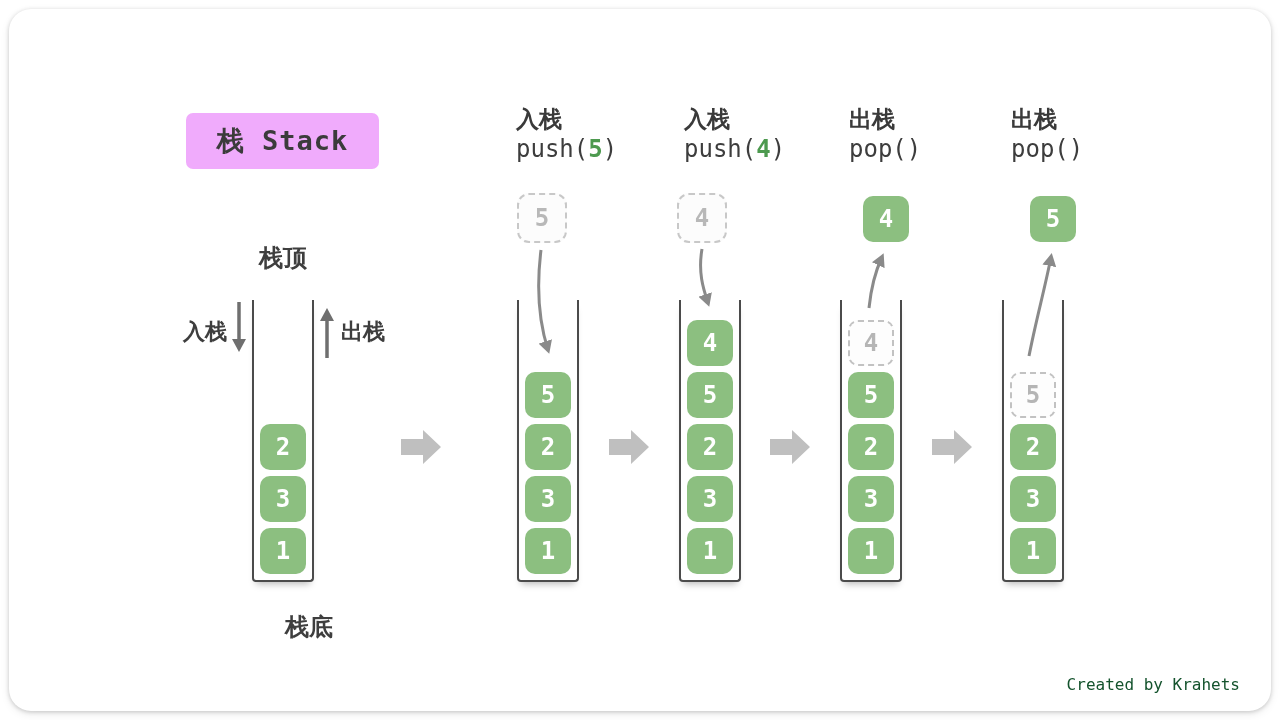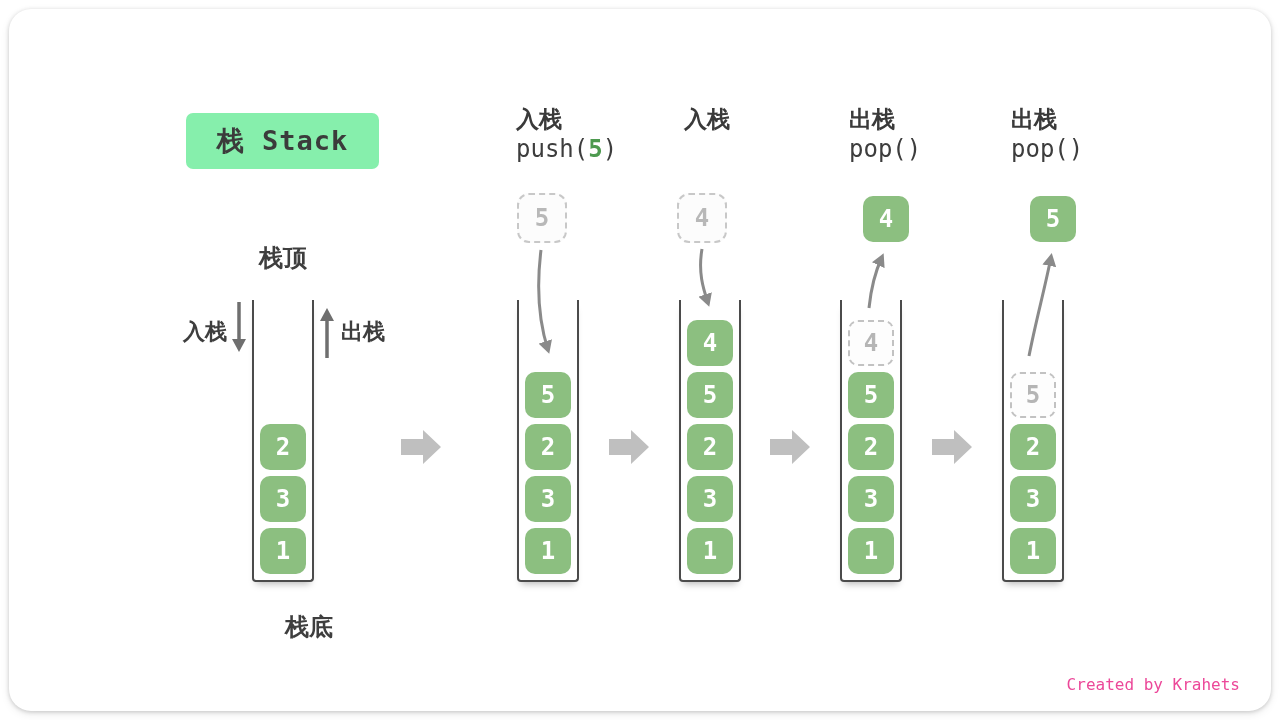--- a/index.html
+++ b/index.html
@@ -7,21 +7,21 @@
     font-family: "Liberation Sans", sans-serif; }
 
   .canvas { position: absolute; left: 0; top: 0; width: 1280px; height: 720px; }
 
   .card { position: absolute; left: 9px; top: 9px; width: 1262px; height: 702px;
     background: #ffffff; border-radius: 22px;
     box-shadow: 0 1px 4px rgba(0,0,0,0.18), 0 3px 10px rgba(0,0,0,0.08); }
 
   
   .title-chip { position: absolute; left: 186px; top: 113px; width: 193px; height: 56px;
-    background: #86efac; border-radius: 7px; display: flex; align-items: center; justify-content: center;
+    background: #f0abfc; border-radius: 7px; display: flex; align-items: center; justify-content: center;
     font-family: "DejaVu Sans Mono", monospace; font-weight: bold; font-size: 27px; color: #3b3b3b;
     letter-spacing: 1px; }
 
   
   .op-header { position: absolute; top: 104px; width: 160px; }
   .op-name { font-size: 23px; font-weight: 600; color: #3a3a3a; line-height: 30px; }
   .op-code { margin-top: 0; font-family: "DejaVu Sans Mono", monospace; font-size: 24px;
     color: #3d3d3d; line-height: 30px; white-space: nowrap; }
   .op-code .arg { color: #4d9a4f; font-weight: bold; }
 
@@ -60,36 +60,37 @@
   .sy0 { top: 528px; } .sy1 { top: 476px; } .sy2 { top: 424px; } .sy3 { top: 372px; } .sy4 { top: 320px; }
 
   .hx1 { left: 516px; } .hx2 { left: 684px; } .hx3 { left: 849px; } .hx4 { left: 1011px; }
 
   svg.overlay { position: absolute; left: 0; top: 0; width: 1280px; height: 720px; pointer-events: none; }
 
   .block-arrow { position: absolute; top: 430px; width: 40px; height: 34px; }
   .ba1 { left: 401px; } .ba2 { left: 609px; } .ba3 { left: 770px; } .ba4 { left: 932px; }
 
   .watermark { position: absolute; right: 40px; top: 675px;
-    font-family: "DejaVu Sans Mono", monospace; font-size: 16px; color: #ec4899; }
+    font-family: "DejaVu Sans Mono", monospace; font-size: 16px; color: #14532d; }
 </style>
 </head>
 <body>
 
 <div class="canvas">
   <div class="card"></div>
 
   <div class="title-chip">栈 Stack</div>
 
   <div class="op-header hx1">
     <div class="op-name">入栈</div>
     <div class="op-code"><span>push(</span><span class="arg">5</span><span>)</span></div>
   </div>
   <div class="op-header hx2">
     <div class="op-name">入栈</div>
+    <div class="op-code"><span>push(</span><span class="arg">4</span><span>)</span></div>
   </div>
   <div class="op-header hx3">
     <div class="op-name">出栈</div>
     <div class="op-code"><span>pop(</span><span class="arg"></span><span>)</span></div>
   </div>
   <div class="op-header hx4">
     <div class="op-name">出栈</div>
     <div class="op-code"><span>pop(</span><span class="arg"></span><span>)</span></div>
   </div>
 

